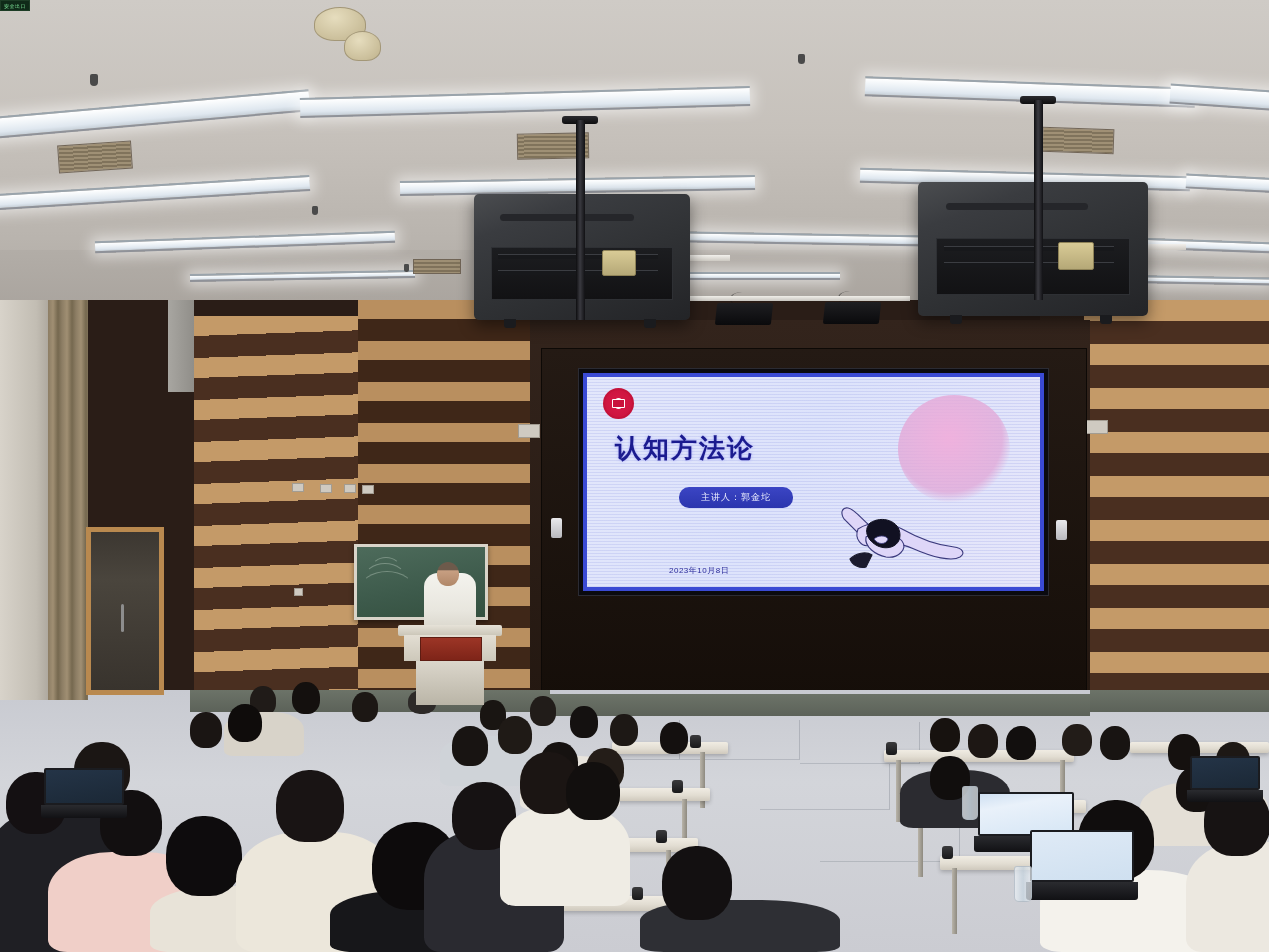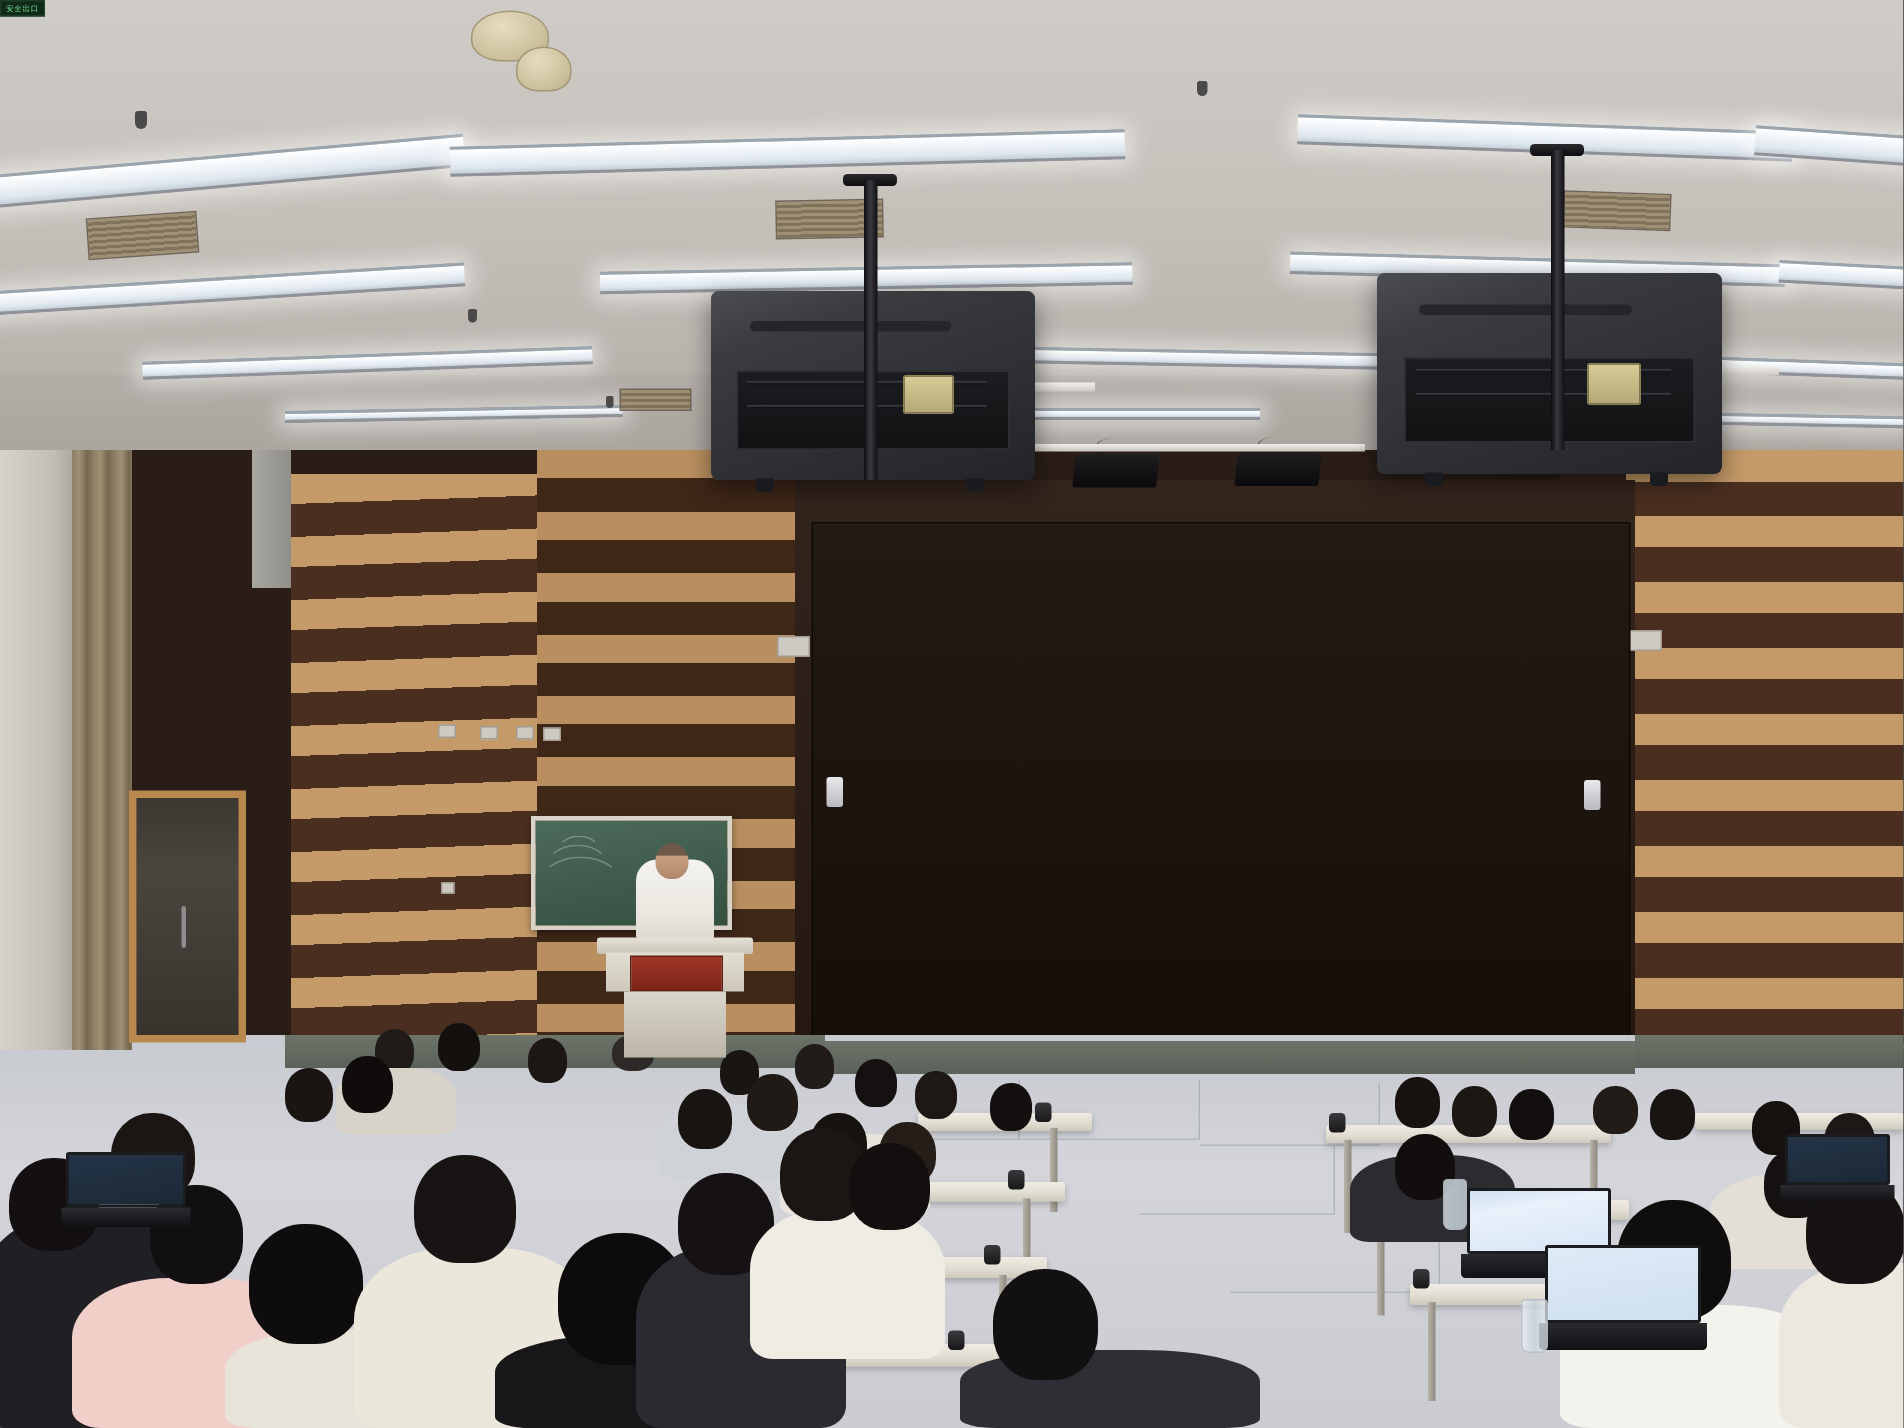--- a/index.html
+++ b/index.html
@@ -413,20 +413,48 @@
   <div class="curtain"></div>
   <div class="ac-duct"></div>
   <div class="door">
     <div class="door-handle"></div>
   </div>
   <div class="exit-sign">
     <span>安全出口</span>
   </div>
 
   <div class="led-frame"></div>
+  <div class="led-bezel">
+    <div class="led-screen">
+      <div class="slide">
+        <div class="slide-blob"></div>
+
+        <div class="seal">
+          <div class="seal-book"></div>
+        </div>
+
+        <div class="slide-title">认知方法论</div>
+
+        <div class="slide-pill">主讲人：郭金坨</div>
+
+        <div class="slide-date">2023年10月8日</div>
+
+        <svg class="person" viewBox="0 0 150 104">
+          <g fill="#ded6f8" stroke="#3b3a7d" stroke-width="1.1">
+            <path d="M8 42 C4 36 6 30 12 31 C18 32 24 40 33 48 L24 58 Z"></path>
+            <path d="M22 52 C34 44 52 44 66 52 C82 61 100 68 118 70 C126 71 130 76 124 80 C116 85 96 80 78 72 C62 65 44 64 34 68 C26 71 18 62 22 52 Z"></path>
+            <path d="M30 60 C42 52 58 54 66 64 C72 72 62 82 50 80 C40 78 28 70 30 60 Z"></path>
+            <path d="M14 82 C20 76 30 74 36 78 L30 90 C24 92 16 88 14 82 Z" fill="#1b1b2e" stroke="#1b1b2e"></path>
+          </g>
+          <path d="M34 46 C46 38 64 44 64 58 C64 70 50 74 40 68 C30 62 28 52 34 46 Z" fill="#111122" stroke="#111122"></path>
+          <path d="M38 62 C42 58 50 58 52 62 C50 68 42 68 38 62 Z" fill="#ded6f8" stroke="#3b3a7d" stroke-width="0.8"></path>
+        </svg>
+      </div>
+    </div>
+  </div>
 
   <div class="rig-plate" style="left:562px;top:116px;"></div>
   <div class="rig-pole" style="left:576px;top:120px;height:200px;"></div>
   <div class="tv" style="left:474px;top:194px;width:216px;height:126px;">
     <div class="tv-inner"></div>
     <div class="tv-bar" style="left:24px;top:60px;width:160px;"></div>
     <div class="tv-bar" style="left:24px;top:76px;width:160px;"></div>
     <div class="tv-box" style="left:128px;top:56px;width:34px;height:26px;"></div>
     <div class="tv-foot" style="left:30px;"></div>
     <div class="tv-foot" style="left:170px;"></div>

